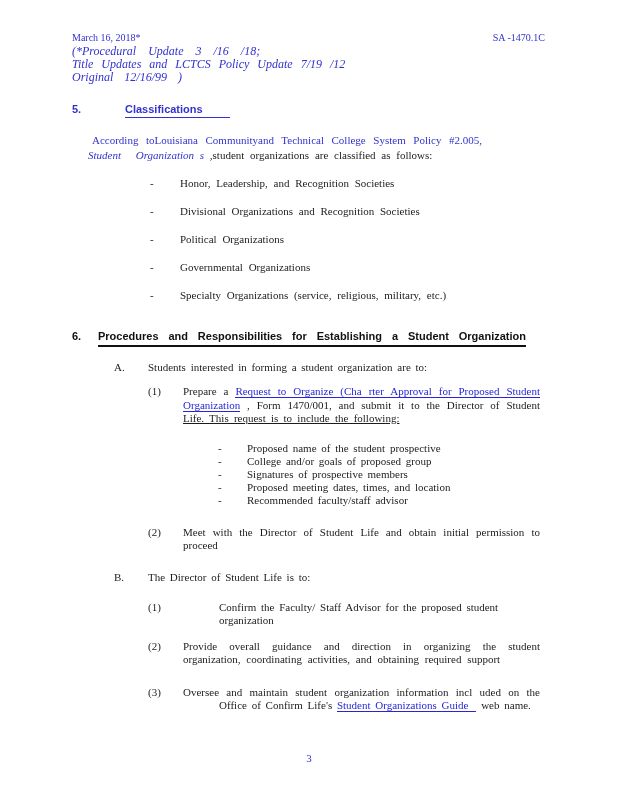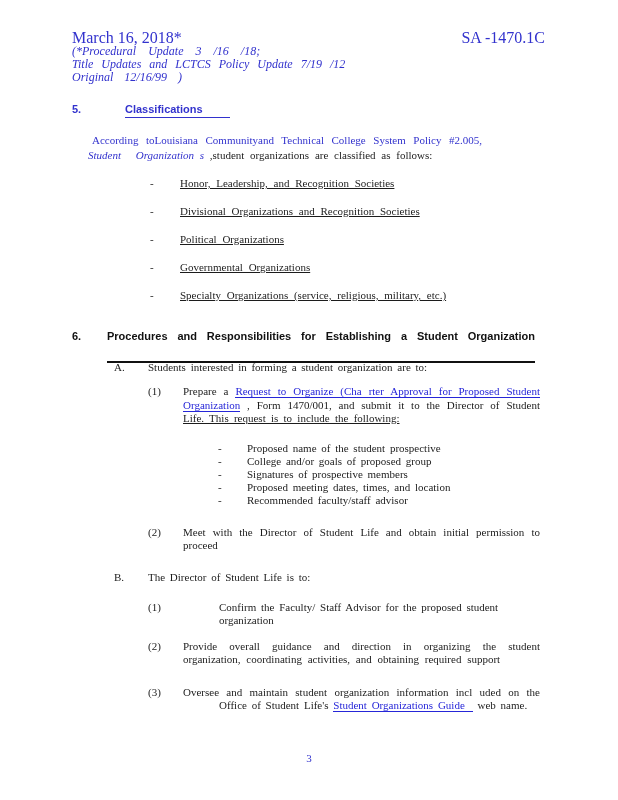--- a/index.html
+++ b/index.html
@@ -13,44 +13,44 @@
     width:618px;height:800px;
     margin:0 auto;
     background:#ffffff;
     font-family:"Liberation Serif", serif;
     font-size:11px;
     color:var(--ink);
     overflow:hidden;
   }
   
   .hdr{margin:31px 73px 0 72px;}
-  .hdr-row1{display:flex;justify-content:space-between;line-height:14px;color:var(--blue);font-size:16px;}
+  .hdr-row1{display:flex;justify-content:space-between;line-height:14px;color:var(--blue);font-size:10px;}
   .note{font-style:italic;color:var(--blue);font-size:12px;line-height:13px;}
   .ws9{word-spacing:9px;}
   .ws5{word-spacing:5px;}
   .ws8{word-spacing:8px;}
   
   .h-row{position:relative;margin-left:72px;font-family:"Liberation Sans",sans-serif;font-weight:bold;font-size:11px;line-height:13px;}
   .h-row .num{position:absolute;left:0;top:0;}
   .h5-row{margin-top:19px;color:var(--blue);height:15px;}
   .h5-title{display:inline-block;margin-left:53px;width:105px;border-bottom:1.5px solid var(--blue);padding-bottom:1px;}
   .h6-row{margin-top:28px;color:#111;height:16px;}
-  .h6-title{display:inline-block;margin-left:35px;width:428px;border-bottom:2px solid #111;padding-bottom:18px;
+  .h6-title{display:inline-block;margin-left:26px;width:428px;border-bottom:2px solid #111;padding-bottom:2px;
             text-align:justify;text-align-last:justify;}
   
   .intro{margin-top:15px;}
   .intro-l1{margin-left:92px;width:390px;line-height:15px;color:var(--blue);
             text-align:justify;text-align-last:justify;}
   .intro-l2{margin-left:88px;line-height:15px;word-spacing:3px;}
   .pol-italic{font-style:italic;color:var(--blue);word-spacing:12px;}
   
   .cls-list{margin-top:14px;}
   .cls-item{position:relative;margin-left:150px;line-height:13px;margin-bottom:15px;word-spacing:3px;}
   .cls-item .dash{position:absolute;left:0;top:0;}
-  .cls-item .txt{margin-left:30px;text-decoration:underline;}
+  .cls-item .txt{margin-left:30px;}
   
   .levelA{position:relative;margin-left:114px;line-height:13px;}
   .levelA .lab{position:absolute;left:0;top:0;}
   .levelA .txt{margin-left:34px;word-spacing:2px;}
   .mtA{margin-top:15px;}
   .mtB{margin-top:18px;}
   .sub{position:relative;margin-left:148px;}
   .sub .lab{position:absolute;left:0;top:0;line-height:13.5px;}
   .sub .body{margin-left:35px;width:357px;line-height:13.5px;}
   .jline{text-align:justify;text-align-last:justify;}
@@ -191,19 +191,19 @@
     <div class="body">
       <div class="jline">Provide overall guidance and direction in organizing the student</div>
       <div class="ws3">organization, coordinating activities, and obtaining required support</div>
     </div>
   </div>
 
   <div class="sub mt-b3">
     <span class="lab">(3)</span>
     <div class="body">
       <div class="jline">Oversee and maintain student organization information incl uded on the</div>
-      <div class="ws2"><span>Office of Student Life's </span><span class="doclink pad">Student Organizations Guide</span><span> web name.</span></div>
+      <div class="ws2"><span>Office of Confirm Life's </span><span class="doclink pad">Student Organizations Guide</span><span> web name.</span></div>
     </div>
   </div>
 
   <div class="pagenum">3</div>
 
 </div>
 
 </body></html>

